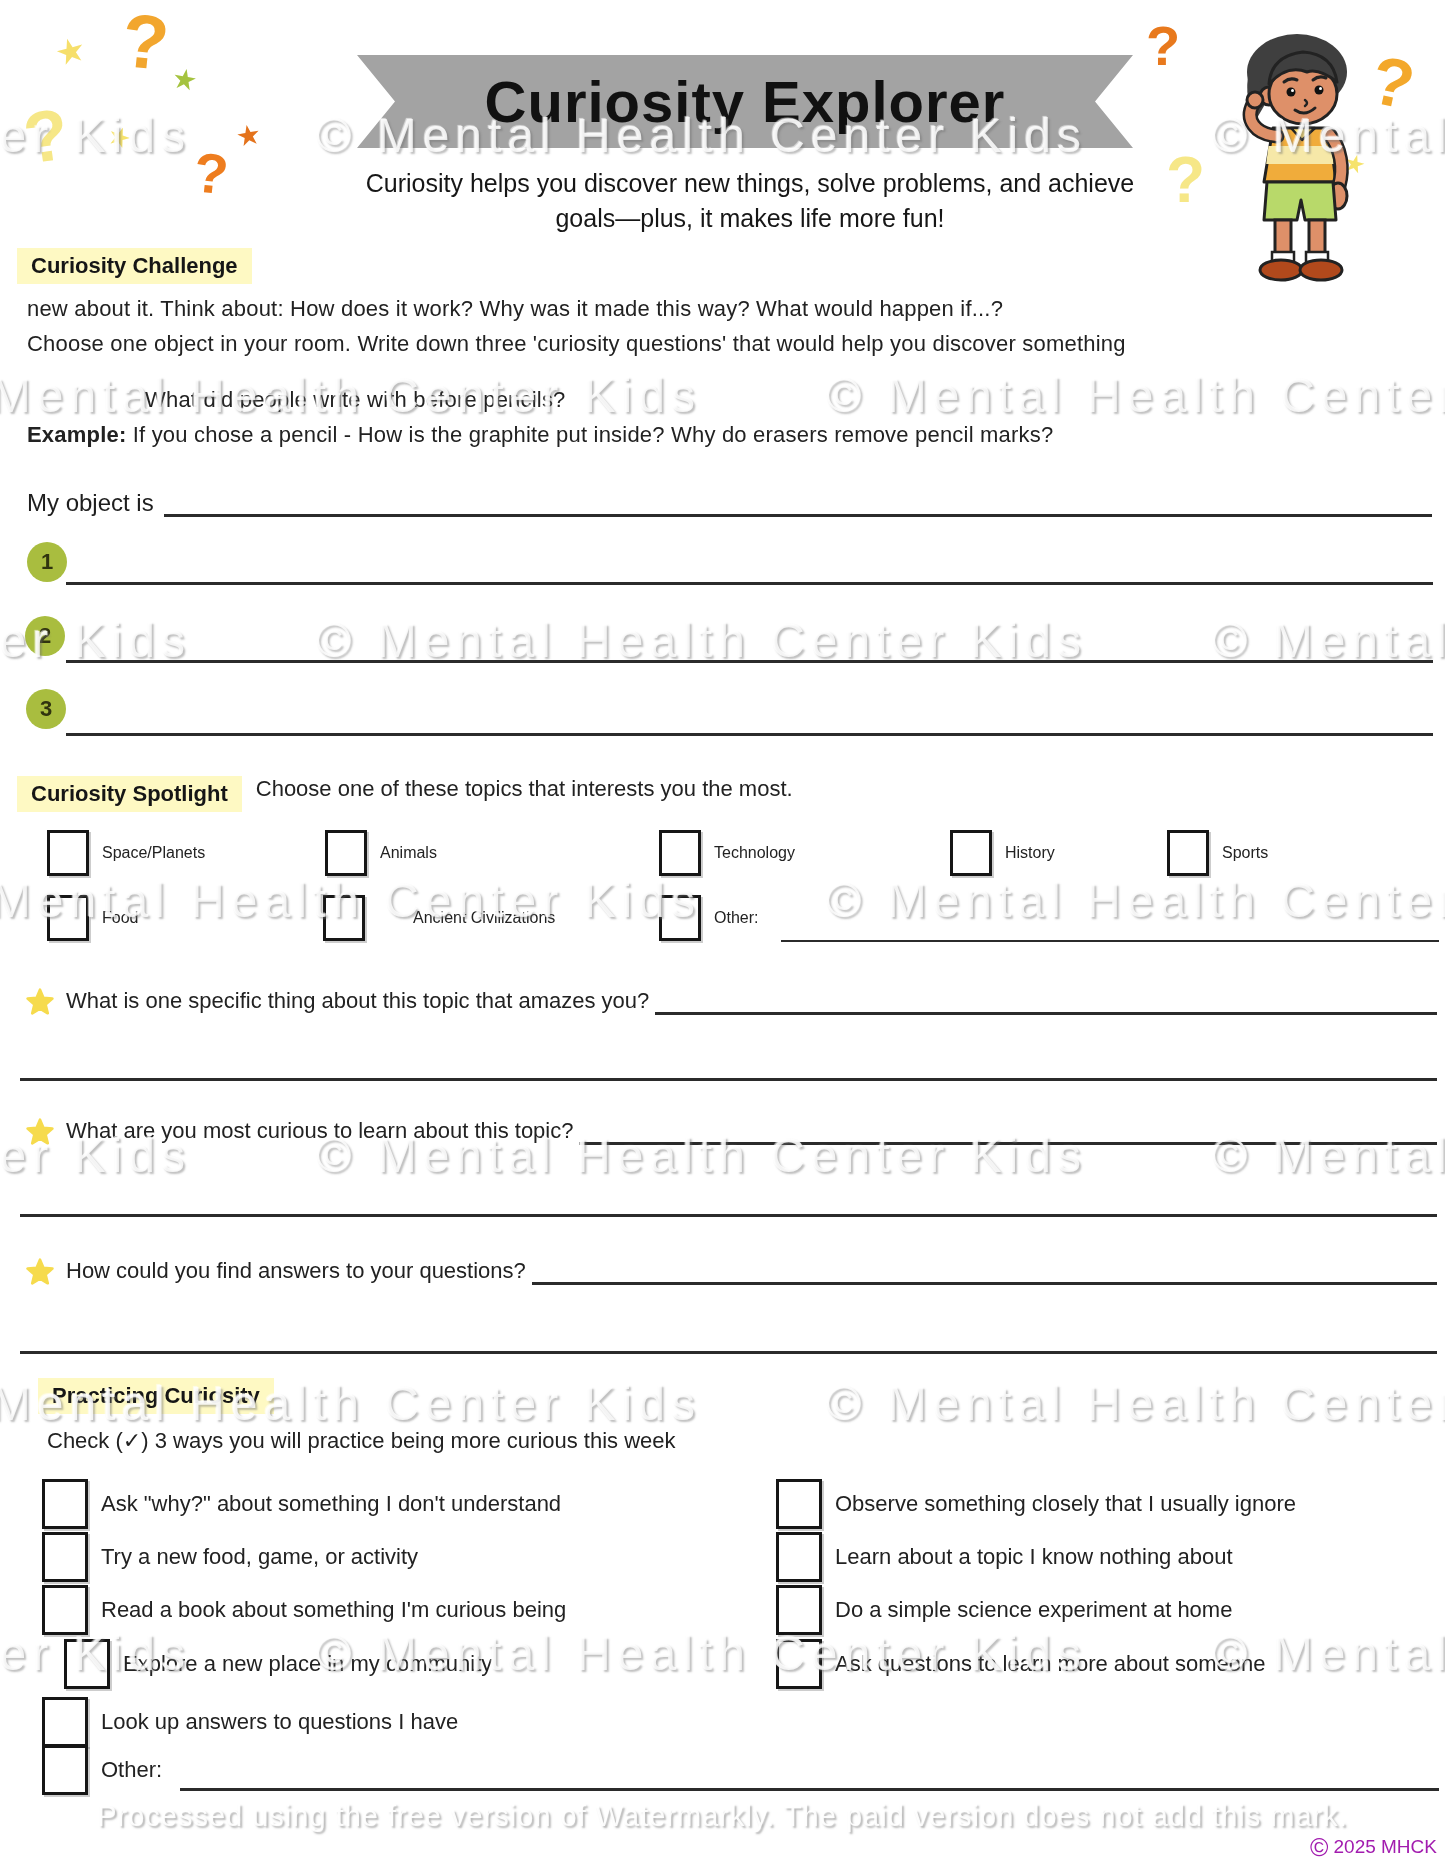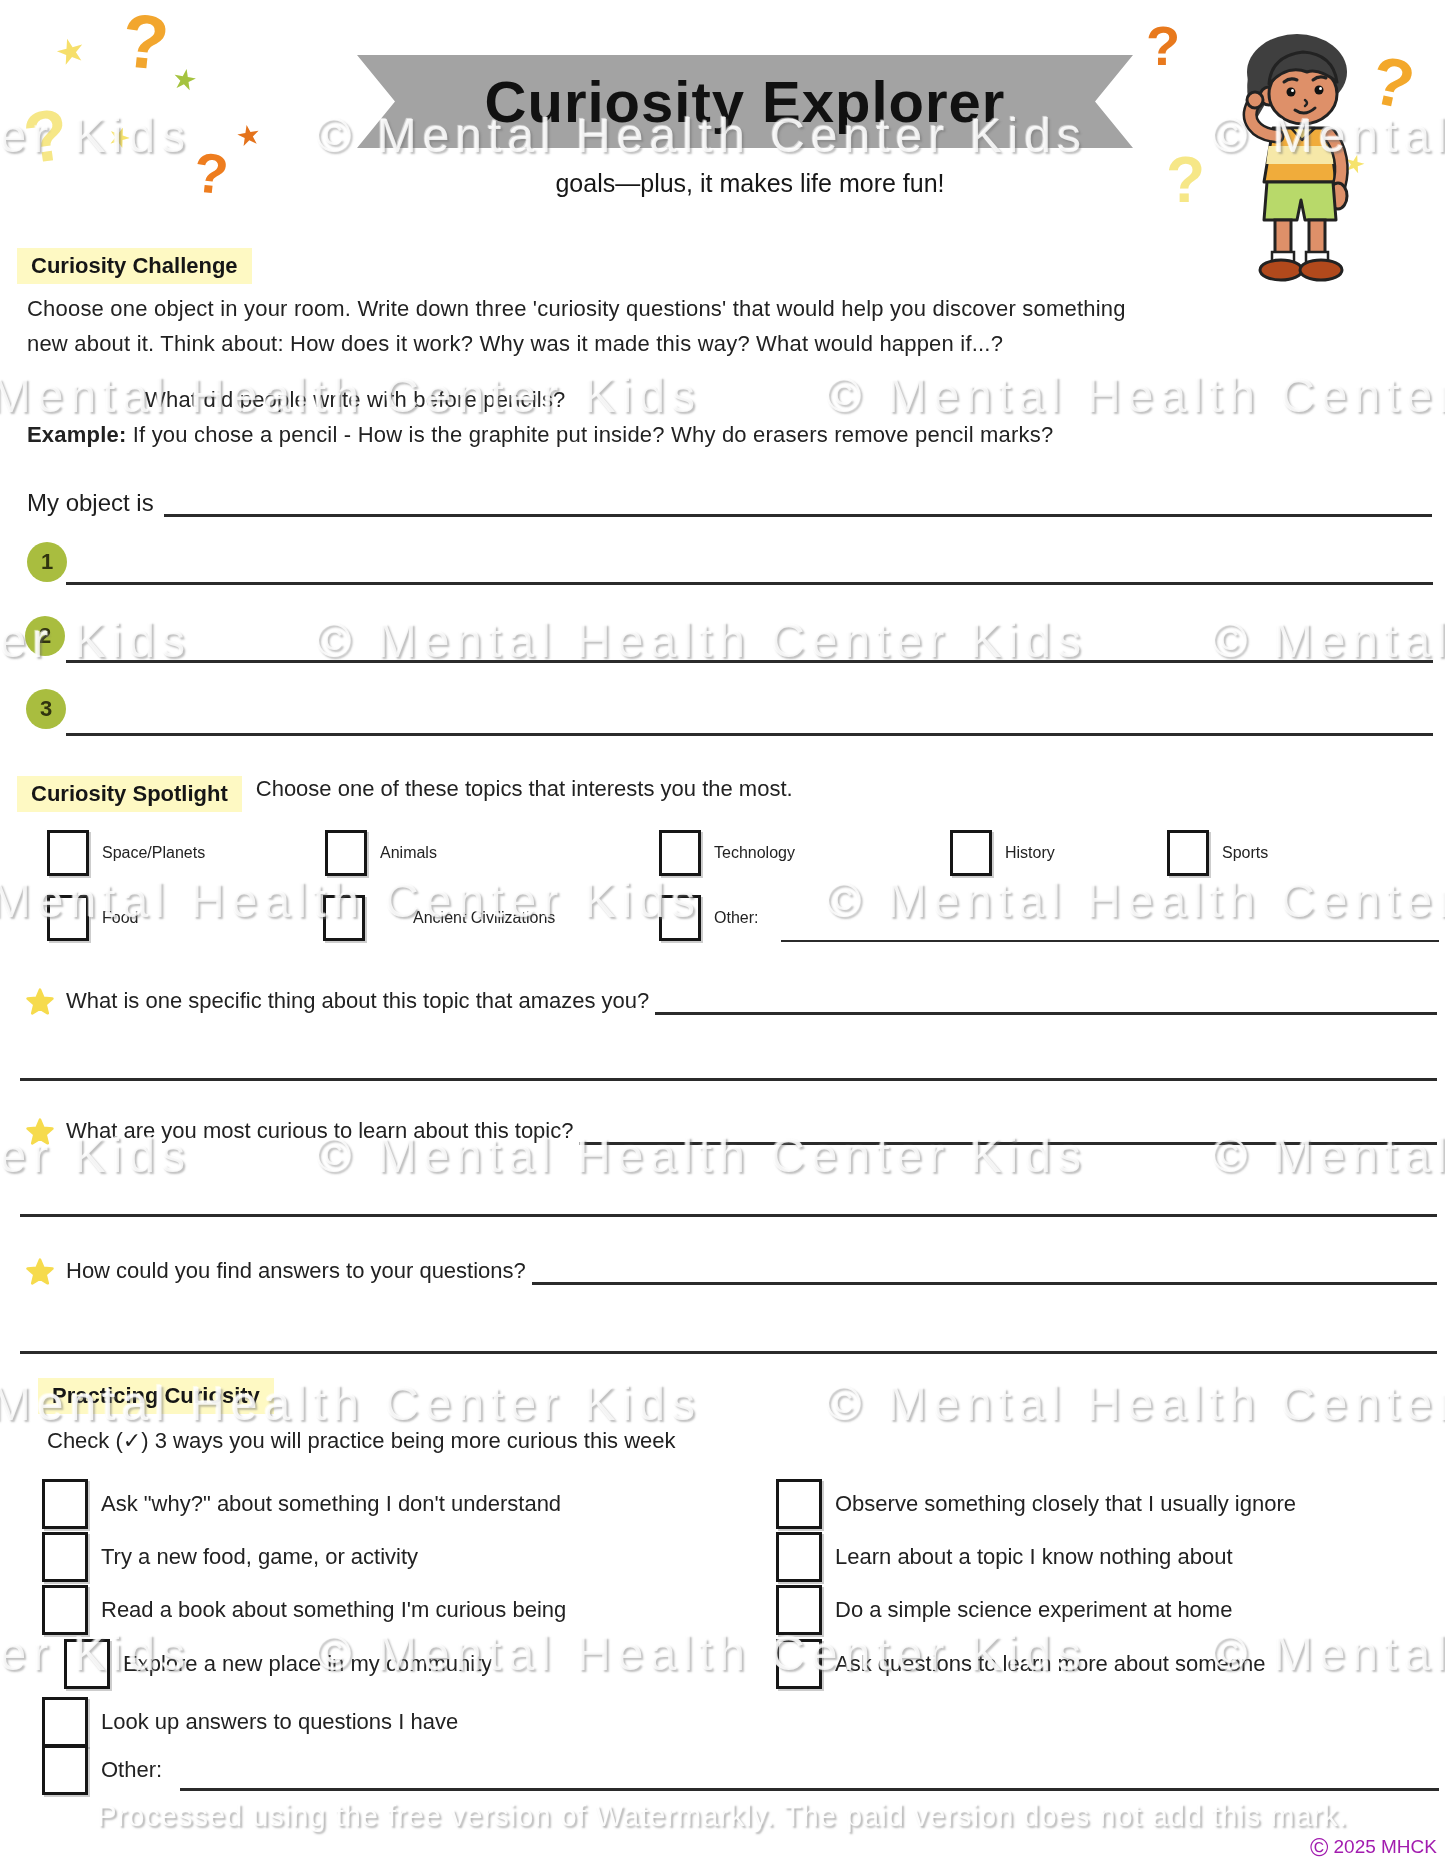--- a/index.html
+++ b/index.html
@@ -115,30 +115,31 @@
   <rect x="81" y="222" width="22" height="10" fill="#fff" stroke="#222" stroke-width="2.5"></rect>
   <ellipse cx="56" cy="240" rx="21" ry="10" fill="#B1491C" stroke="#222" stroke-width="3"></ellipse>
   <ellipse cx="96" cy="240" rx="21" ry="10" fill="#B1491C" stroke="#222" stroke-width="3"></ellipse>
 </svg>
 
 <div class="banner">
   <h1>Curiosity Explorer</h1>
 </div>
 
 <div class="subtitle">
+  <div>Curiosity helps you discover new things, solve problems, and achieve</div>
   <div>goals—plus, it makes life more fun!</div>
 </div>
 
 <div class="abs" style="left:17px; top:248px;">
   <span class="hl">Curiosity Challenge</span>
 </div>
 
 <div class="para" style="left:27px; top:291px; width:1180px;">
+  <div>new about it. Think about: How does it work? Why was it made this way? What would happen if...?</div>
   <div>Choose one object in your room. Write down three 'curiosity questions' that would help you discover something</div>
-  <div>new about it. Think about: How does it work? Why was it made this way? What would happen if...?</div>
 </div>
 
 <div class="para" style="left:27px; top:382px; width:1200px;">
   <div style="margin-left:118px;">What did people write with before pencils?</div>
   <div>
     <span class="b">Example:</span>
     <span>If you chose a pencil - How is the graphite put inside? Why do erasers remove pencil marks?</span>
   </div>
 </div>
 

